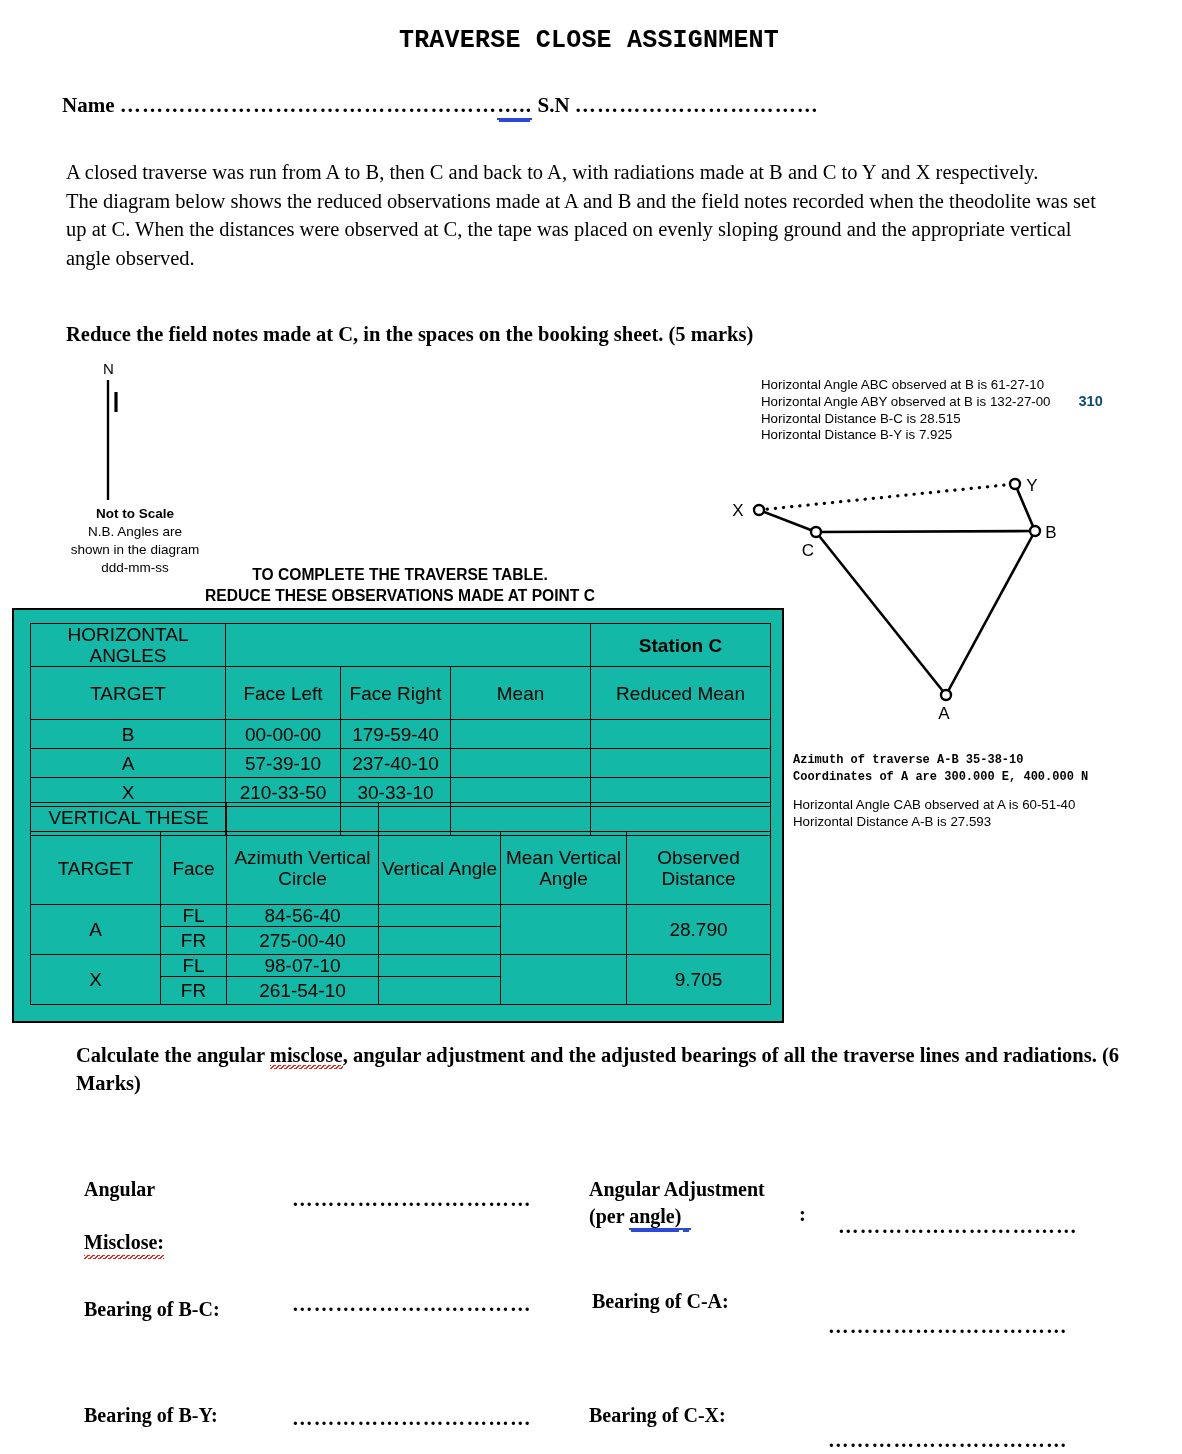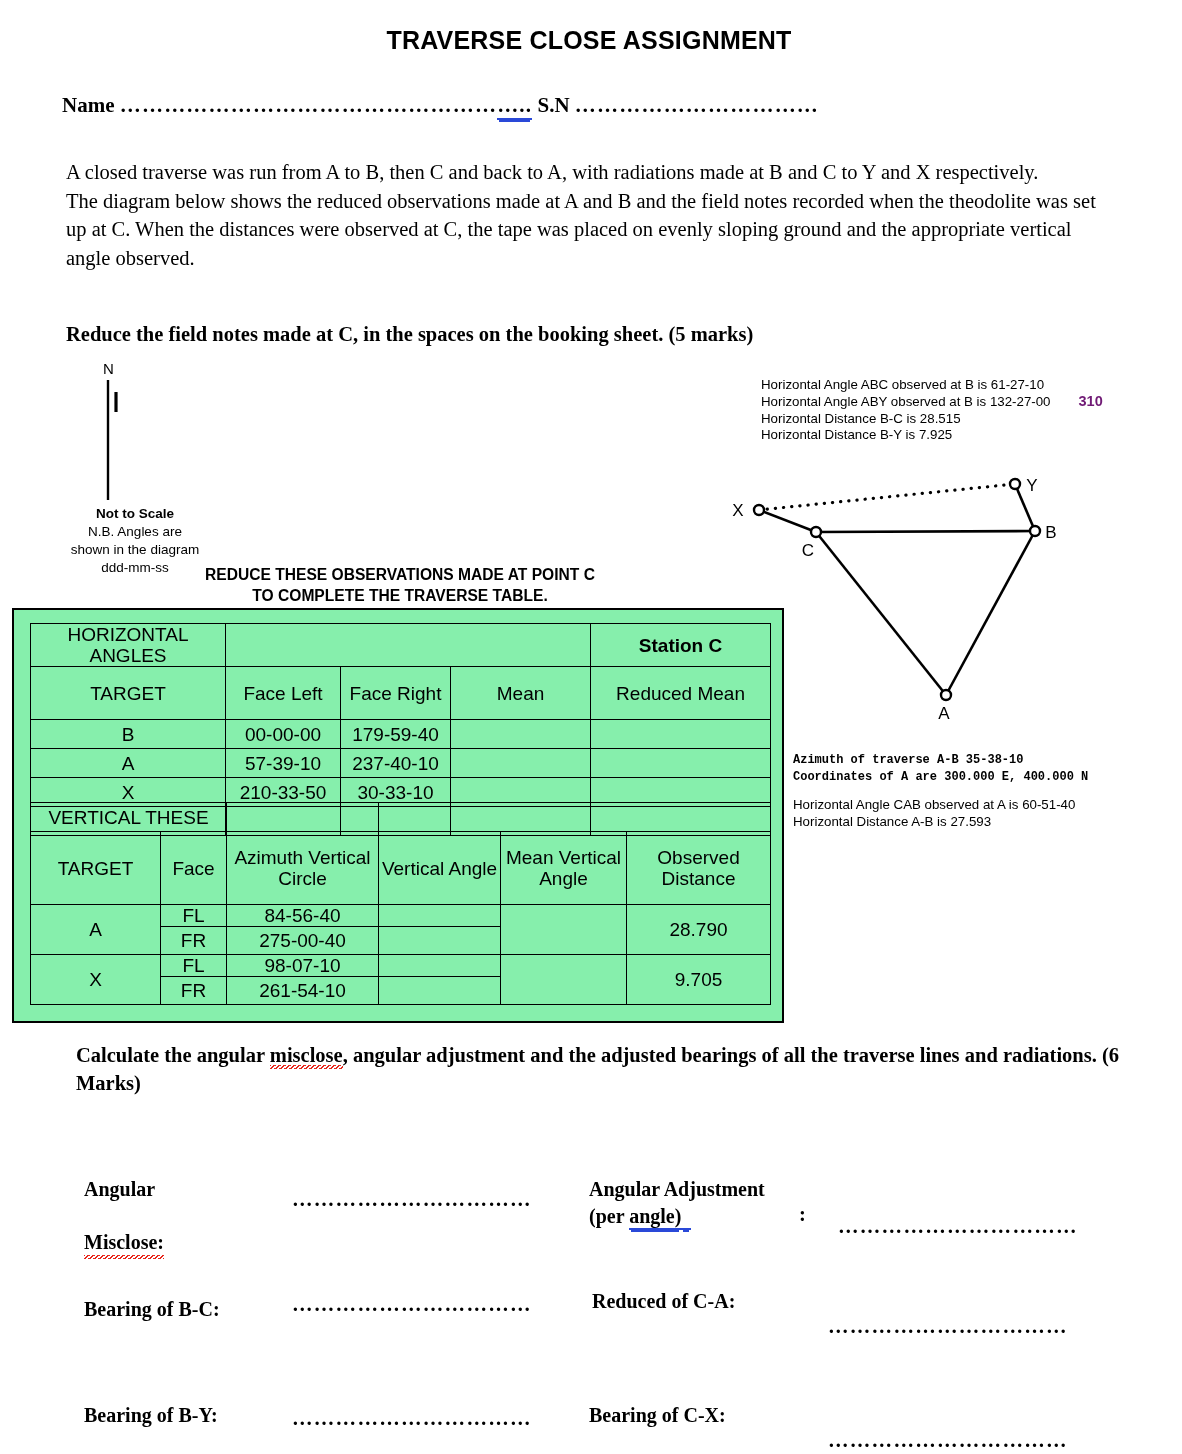--- a/index.html
+++ b/index.html
@@ -16,21 +16,21 @@
     overflow: hidden;
   }
 
   
   #doc-title {
     position: absolute;
     top: 26px;
     left: 0;
     width: 1178px;
     text-align: center;
-    font-family: Liberation Sans, sans-serif;
+    font-family: Liberation Mono, monospace;
     font-weight: bold;
     font-size: 25px;
     letter-spacing: 0.2px;
   }
 
   #name-line {
     position: absolute;
     top: 93px;
     left: 62px;
     width: 1060px;
@@ -93,21 +93,21 @@
   #notes-top-right {
     position: absolute;
     left: 761px;
     top: 377px;
     font-family: "Liberation Sans", sans-serif;
     font-size: 13.3px;
     line-height: 16.3px;
     white-space: nowrap;
   }
   #notes-top-right .red-num {
-    color: #701a75;
+    color: #0c4a6e;
     font-weight: bold;
     font-size: 14.5px;
     margin-left: 28px;
   }
 
   #notes-mid-right {
     position: absolute;
     left: 793px;
     top: 752px;
     font-family: Liberation Mono, monospace;
@@ -153,21 +153,21 @@
 
   
   #booking-outer {
     position: absolute;
     left: 12px;
     top: 608px;
     width: 772px;
     height: 415px;
     border: 2.5px solid #000;
     box-sizing: border-box;
-    background: #86efac;
+    background: #14b8a6;
   }
   table.sheet {
     position: absolute;
     border-collapse: collapse;
     font-family: "Liberation Sans", sans-serif;
     table-layout: fixed;
   }
   table.sheet td {
     border: 1.6px solid #000;
     text-align: center;
@@ -298,22 +298,22 @@
 <div id="notes-mid-right">
   <div>Azimuth of traverse A-B 35-38-10</div>
   <div>Coordinates of A are 300.000 E, 400.000 N</div>
 </div>
 <div id="notes-bot-right">
   <div>Horizontal Angle CAB observed at A is 60-51-40</div>
   <div>Horizontal Distance A-B is 27.593</div>
 </div>
 
 <div id="table-heading">
+  <div>TO COMPLETE THE TRAVERSE TABLE.</div>
   <div>REDUCE THESE OBSERVATIONS MADE AT POINT C</div>
-  <div>TO COMPLETE THE TRAVERSE TABLE.</div>
 </div>
 
 <div id="booking-outer">
 
   <table class="sheet" id="tbl-horiz">
     <colgroup>
       <col style="width:195px">
         <col style="width:115px">
         <col style="width:110px">
         <col style="width:140px">
@@ -429,19 +429,19 @@
 
 <div class="qa-label" id="lbl-adjust">
   <div>Angular Adjustment</div>
   <div><span>(per </span><span class="blue-dbl-underline">angle)</span><span class="blue-dbl-underline">&nbsp;&nbsp;</span></div>
 </div>
 <div id="colon-adjust">:</div>
 <div class="qa-dots" id="dots-adjust">……………………………</div>
 
 <div class="qa-label" id="lbl-bc">Bearing of B-C:</div>
 <div class="qa-dots" id="dots-bc">……………………………</div>
-<div class="qa-label" id="lbl-ca">Reduced of C-A:</div>
+<div class="qa-label" id="lbl-ca">Bearing of C-A:</div>
 <div class="qa-dots" id="dots-ca">……………………………</div>
 
 <div class="qa-label" id="lbl-by">Bearing of B-Y:</div>
 <div class="qa-dots" id="dots-by">……………………………</div>
 <div class="qa-label" id="lbl-cx">Bearing of C-X:</div>
 <div class="qa-dots" id="dots-cx">……………………………</div>
 
 </body></html>

